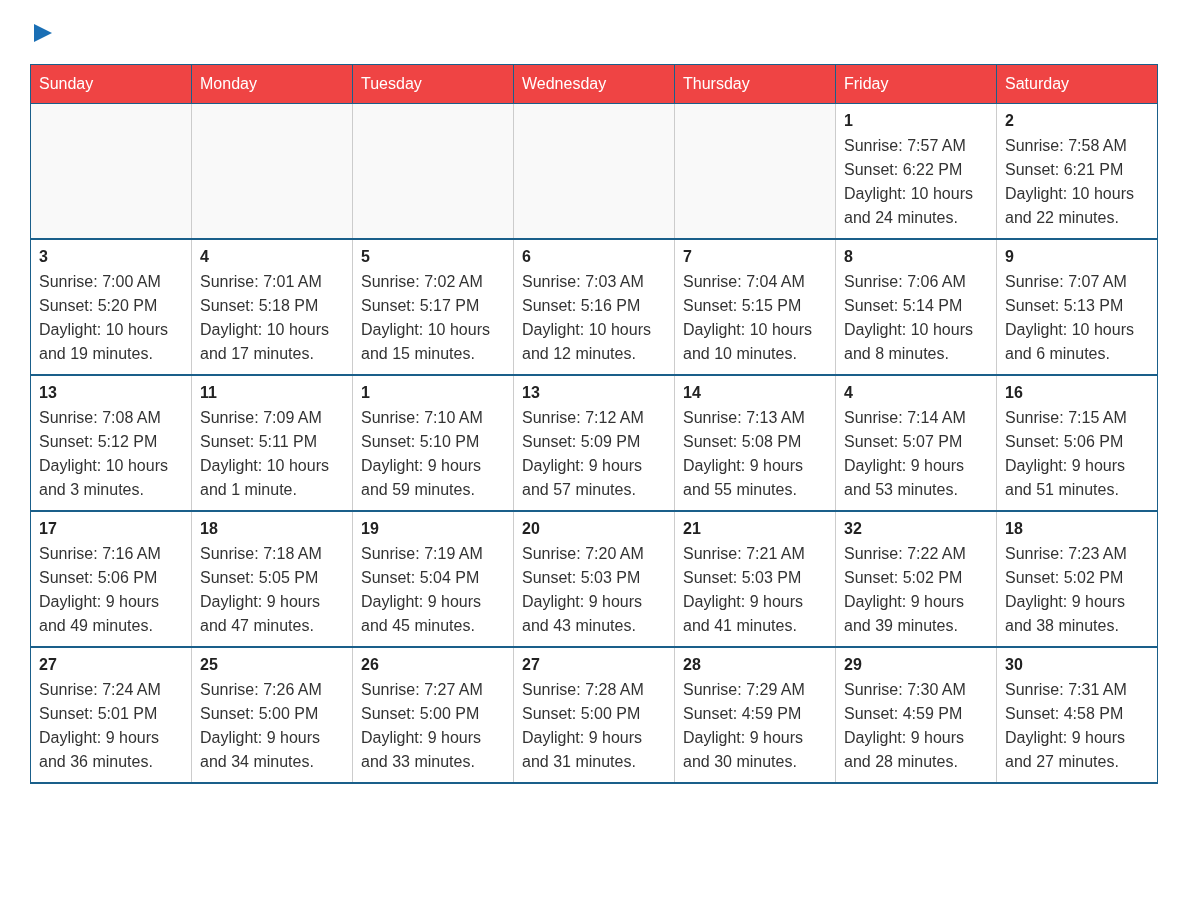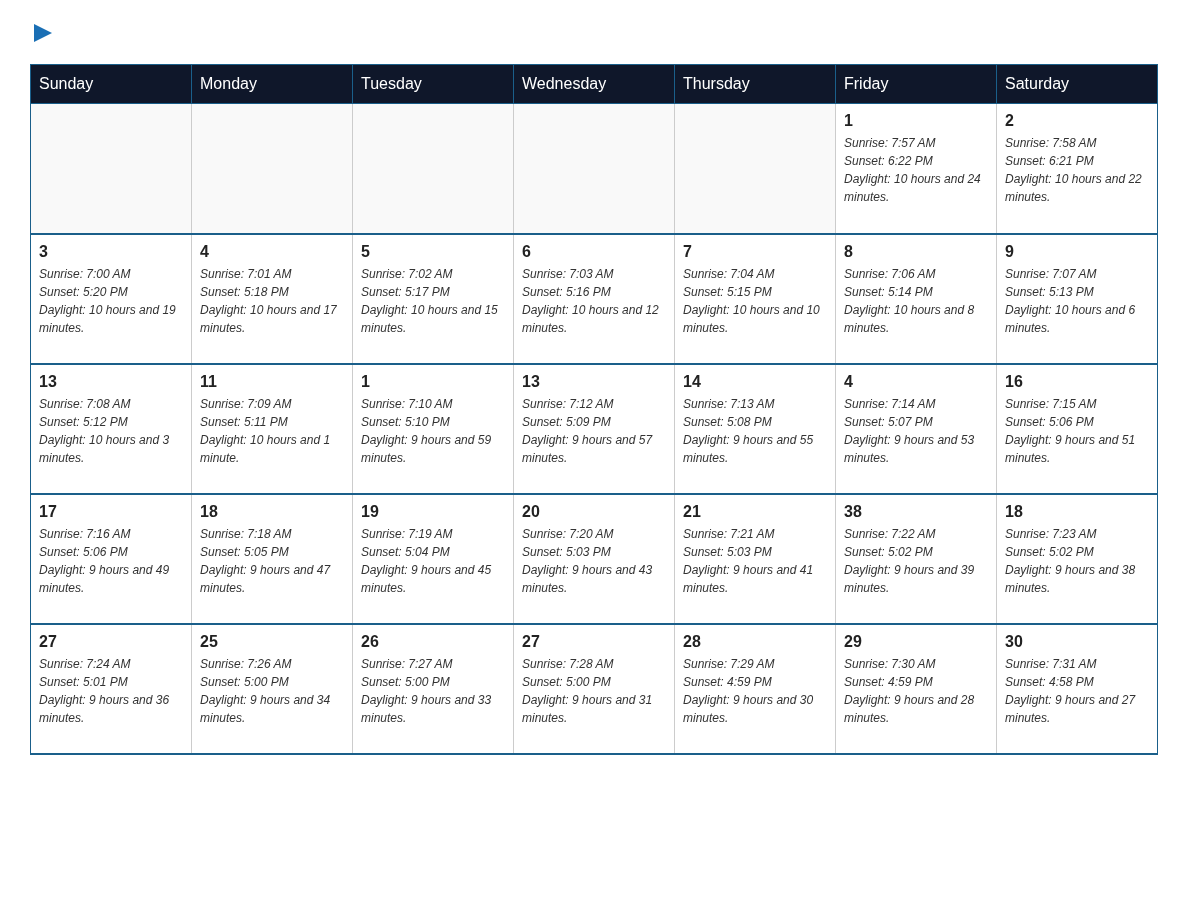--- a/index.html
+++ b/index.html
@@ -52,21 +52,21 @@
       font-size: 20px;
       color: #555;
       margin-top: 4px;
     }
     table {
       width: 100%;
       border-collapse: collapse;
       table-layout: fixed;
     }
     thead tr {
-      background-color: #0f172a;
+      background-color: #ef4444;
       margin-left: 38px;
     }
     thead th {
       color: #fff;
       padding: 10px 8px;
       text-align: left;
       font-size: 16px;
       font-weight: normal;
       border: 1px solid #1a5f8a;
     }
@@ -88,24 +88,23 @@
       border-right: 1px solid #1a5f8a;
     }
     .day-number {
       font-size: 16px;
       font-weight: bold;
       color: #222;
       display: block;
       margin-bottom: 4px;
     }
     .day-info {
-      font-size: 12px;
+      font-size: 16px;
       color: #333;
       line-height: 1.5;
-      font-style: italic;
     }
     .empty-cell {
       background: #f9f9f9;
     }
     tbody tr:nth-child(odd) {
       background: #ffffff;
     }
     tbody tr:nth-child(even) {
       background: #ffffff;
     }
@@ -236,21 +235,21 @@
         </td>
         <td>
           <span class="day-number">20</span>
           <div class="day-info">Sunrise: 7:20 AM<br>Sunset: 5:03 PM<br>Daylight: 9 hours and 43 minutes.</div>
         </td>
         <td>
           <span class="day-number">21</span>
           <div class="day-info">Sunrise: 7:21 AM<br>Sunset: 5:03 PM<br>Daylight: 9 hours and 41 minutes.</div>
         </td>
         <td>
-          <span class="day-number">38</span>
+          <span class="day-number">32</span>
           <div class="day-info">Sunrise: 7:22 AM<br>Sunset: 5:02 PM<br>Daylight: 9 hours and 39 minutes.</div>
         </td>
         <td>
           <span class="day-number">18</span>
           <div class="day-info">Sunrise: 7:23 AM<br>Sunset: 5:02 PM<br>Daylight: 9 hours and 38 minutes.</div>
         </td>
       </tr>
       <tr>
         <td>
           <span class="day-number">27</span>

